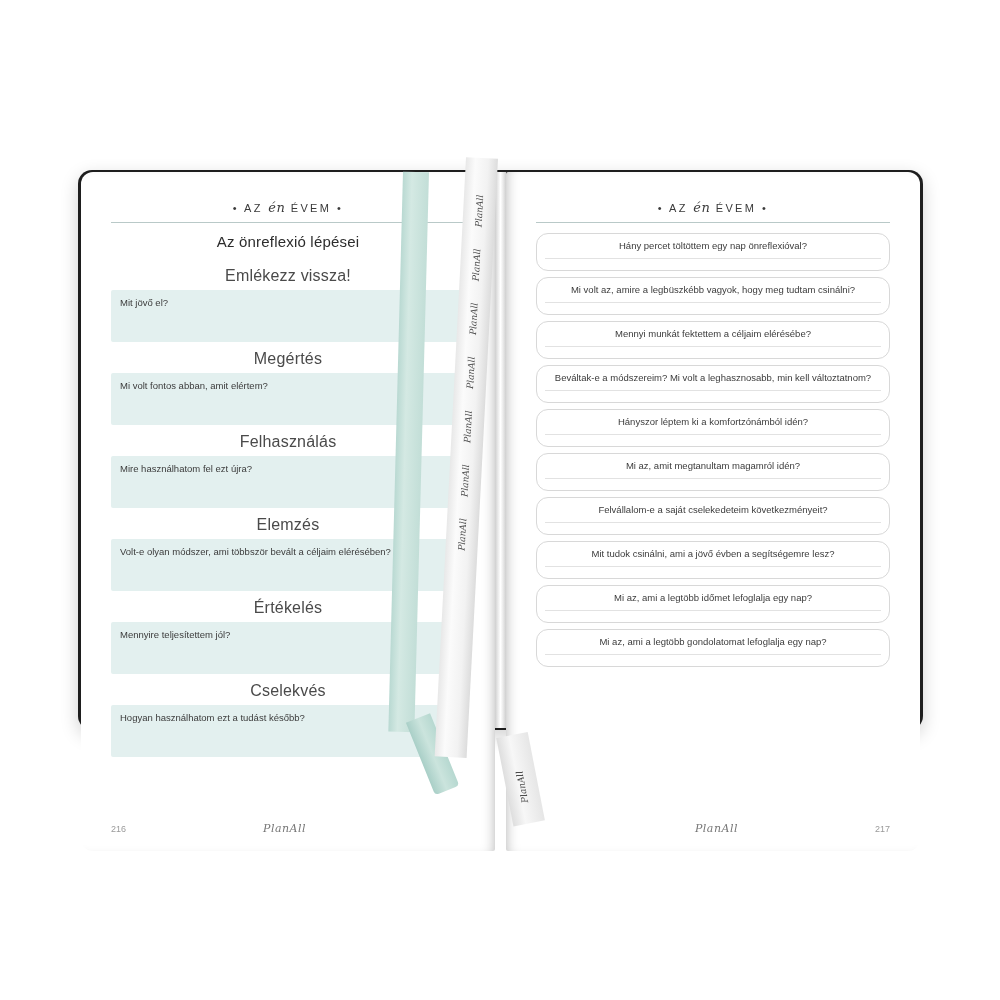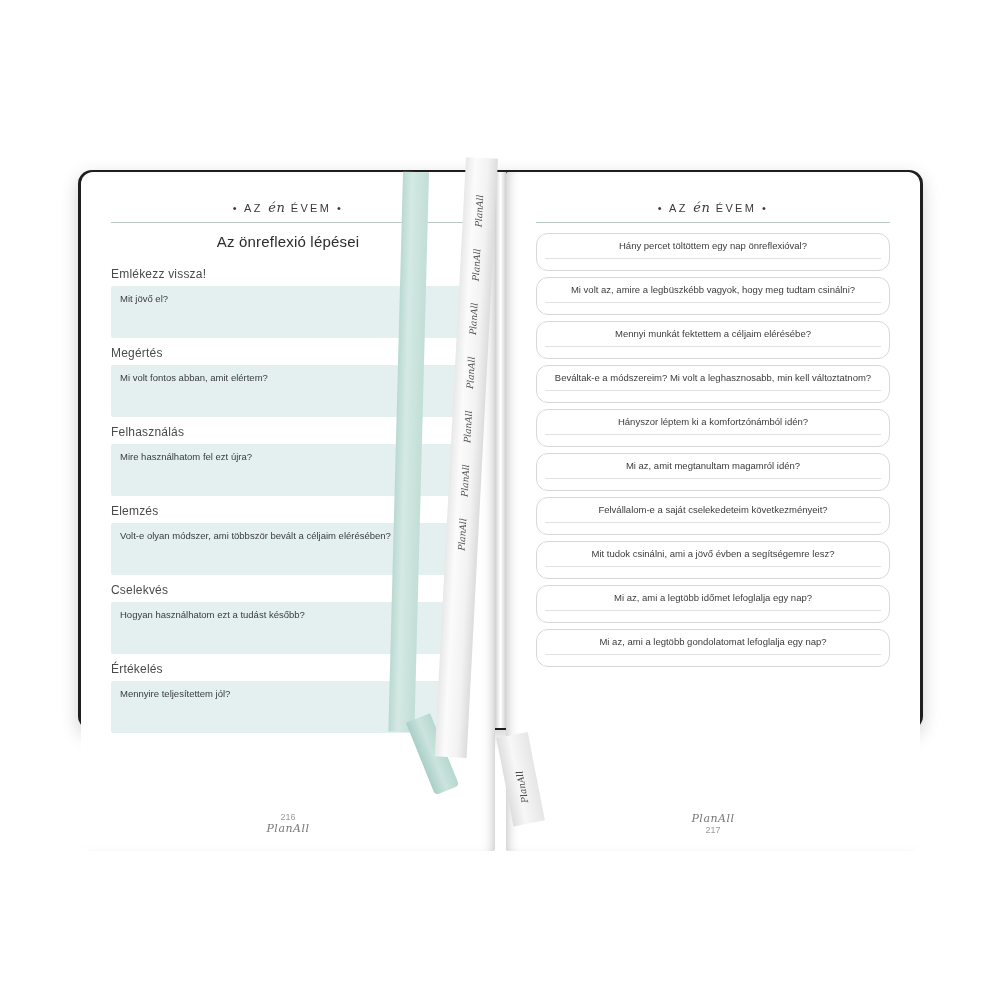--- a/index.html
+++ b/index.html
@@ -88,22 +88,22 @@
 
   .page-title {
     text-align: center;
     font-size: 15px;
     color: #2c2c2c;
     letter-spacing: 0.2px;
     margin: 6px 0 17px 0;
   }
 
   .step-label {
-    text-align: left;
-    font-size: 12px;
+    text-align: center;
+    font-size: 16px;
     color: #4a4a4a;
     margin: 8px 0 5px 0;
     letter-spacing: 0.2px;
   }
 
   .tintbox {
     background: #e3f0ef;
     border-radius: 2px;
     height: 52px;
     padding: 7px 9px 0 9px;
@@ -135,21 +135,20 @@
   .footer {
     position: absolute;
     left: 30px;
     right: 30px;
     bottom: 16px;
     display: flex;
     align-items: center;
     justify-content: space-between;
     font-size: 9px;
     color: #9a9a9a;
-    flex-direction: column;
   }
   .brand {
     font-family: "DejaVu Serif", serif;
     font-style: italic;
     font-size: 11px;
     color: #777;
     letter-spacing: 0.5px;
   }
   .footer .spacer { width: 22px; }
 
@@ -262,30 +261,30 @@
         </div>
 
         <div>
           <div class="step-label">Elemzés</div>
           <div class="tintbox">
             <span>Volt-e olyan módszer, ami többször bevált a céljaim elérésében?</span>
           </div>
         </div>
 
         <div>
+          <div class="step-label">Értékelés</div>
+          <div class="tintbox">
+            <span>Mennyire teljesítettem jól?</span>
+          </div>
+        </div>
+
+        <div>
           <div class="step-label">Cselekvés</div>
           <div class="tintbox">
             <span>Hogyan használhatom ezt a tudást később?</span>
-          </div>
-        </div>
-
-        <div>
-          <div class="step-label">Értékelés</div>
-          <div class="tintbox">
-            <span>Mennyire teljesítettem jól?</span>
           </div>
         </div>
 
         <div class="footer">
           <span>216</span>
           <span class="brand">PlanAll</span>
           <span class="spacer"></span>
         </div>
 
       </div>

